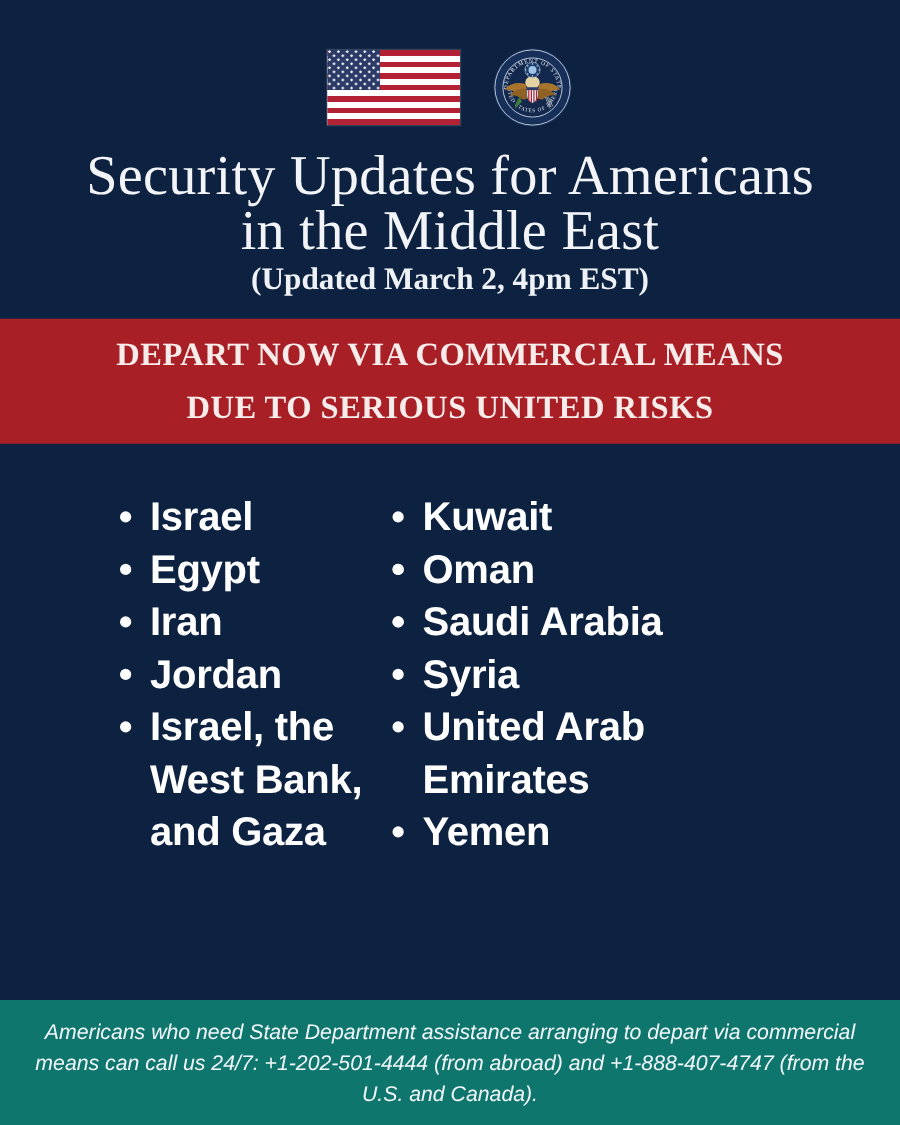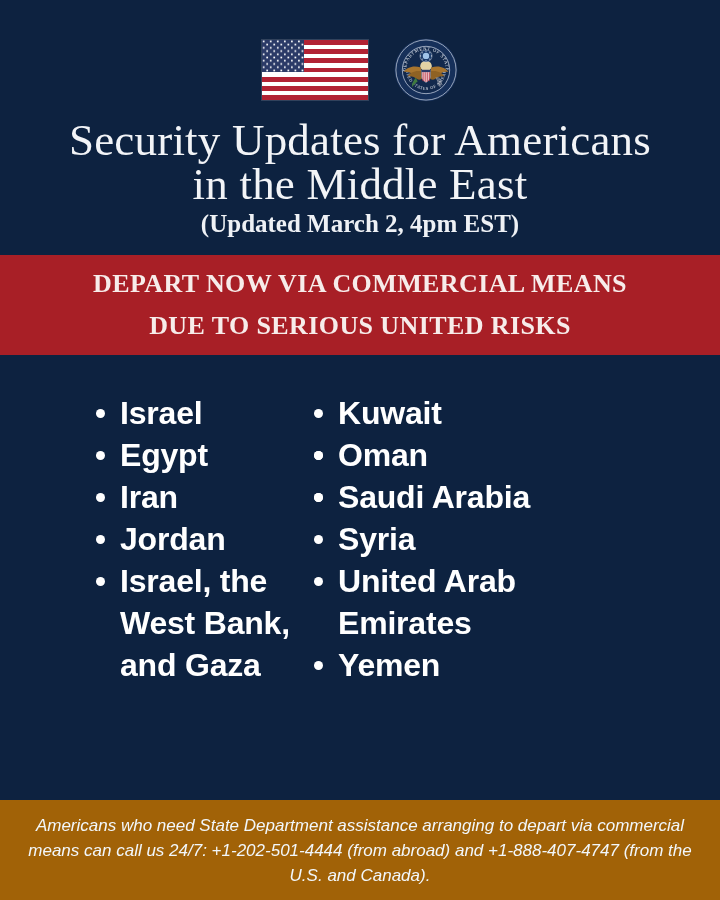--- a/index.html
+++ b/index.html
@@ -152,21 +152,21 @@
     background: #ffffff;
   }
 
   
   .footer {
     position: absolute;
     left: 0;
     top: 800px;
     width: 720px;
     height: 100px;
-    background: #a16207;
+    background: #0f766e;
     display: flex;
     align-items: center;
     justify-content: center;
   }
   .footer-text {
     font-size: 17px;
     line-height: 25px;
     font-style: italic;
     font-weight: 400;
     color: #f2f7fb;

